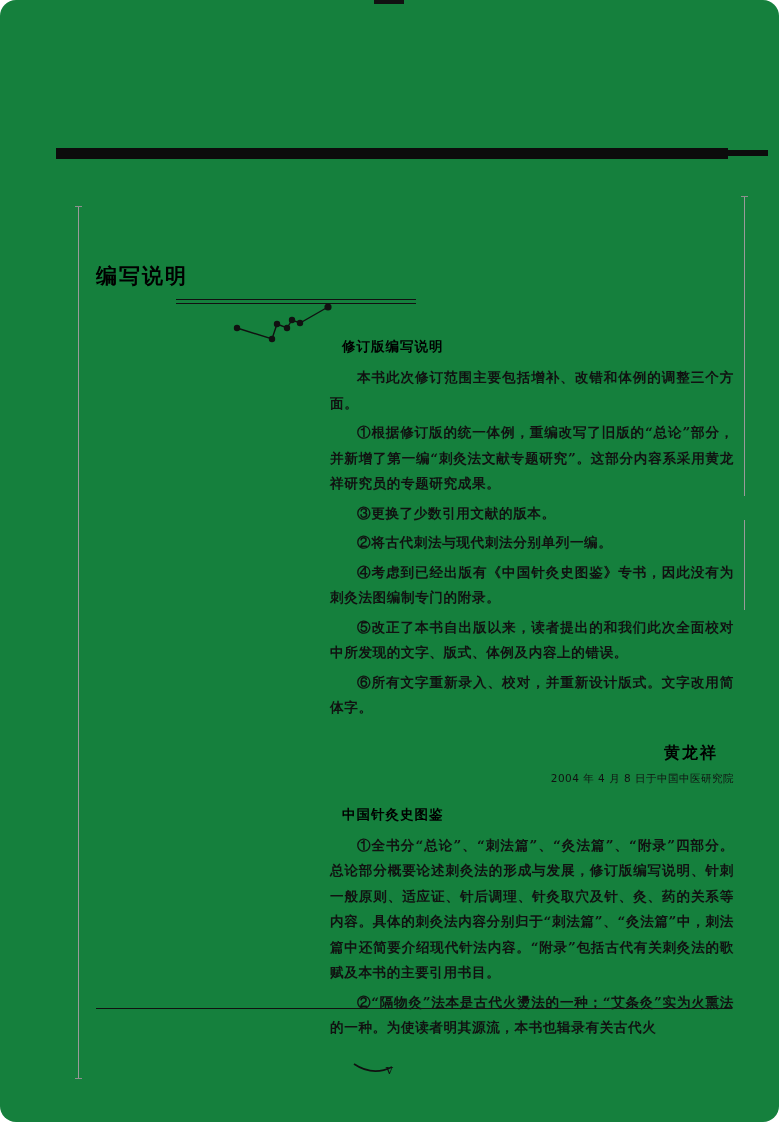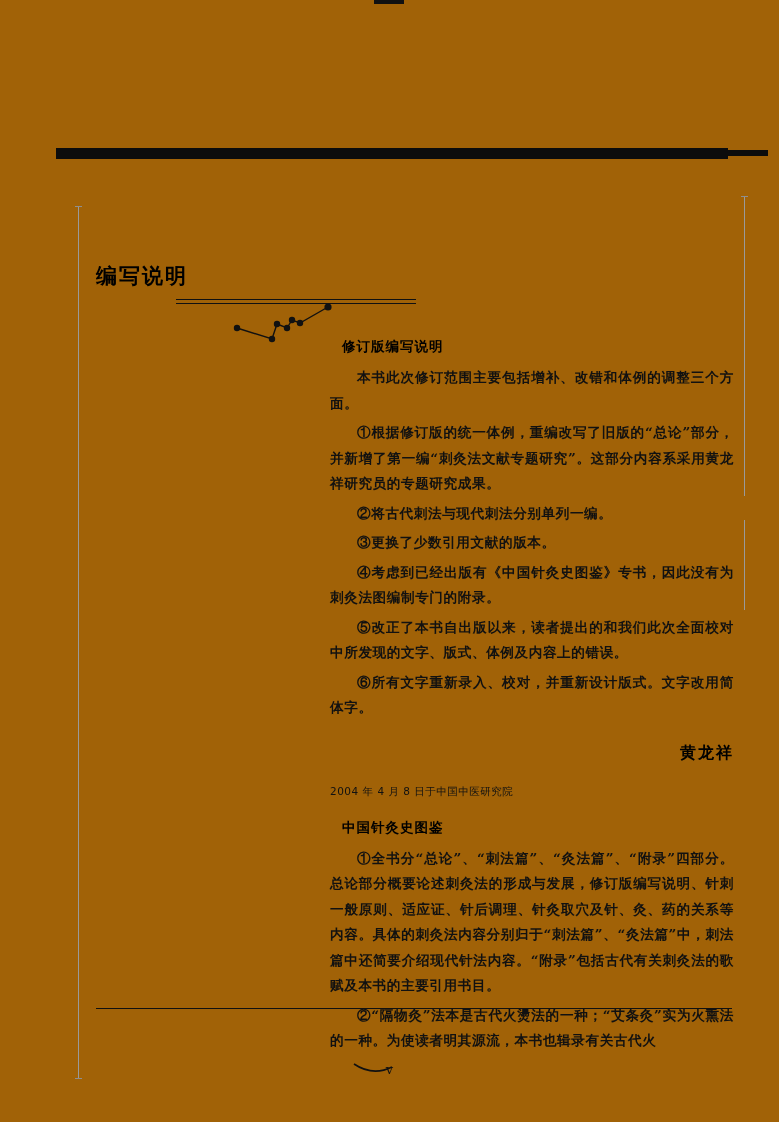--- a/index.html
+++ b/index.html
@@ -13,21 +13,22 @@
     position: relative;
     font-family: "DejaVu Sans", sans-serif;
     color: #1a1a1a;
     overflow: hidden;
   }
 
   
   .page {
     position: absolute;
     inset: 0;
-    background: #a16207;
+    background: #15803d;
+    border-radius: 16px;
   }
 
   .top-nick {
     position: absolute;
     top: 0;
     left: 374px;
     width: 30px;
     height: 4px;
     background: #111;
   }
@@ -130,29 +131,29 @@
     color: #111;
     font-weight: bold;
   }
 
   .signature {
     font-family: "DejaVu Sans", sans-serif;
     font-weight: bold;
     font-size: 16px;
     letter-spacing: 2px;
     text-align: right;
-    margin: 22px 0 0 0;
+    margin: 22px 16px 0 0;
     color: #000;
   }
   .sign-date {
     font-family: "DejaVu Sans", sans-serif;
     font-size: 10.5px;
     letter-spacing: 0.5px;
-    text-align: left;
-    margin: 21px 0 0 0;
+    text-align: right;
+    margin: 8px 0 0 0;
     color: #111;
   }
 
   .gap { height: 20px; }
 
   
   .foot-rule {
     position: absolute;
     left: 96px;
     top: 1008px;
@@ -207,22 +208,22 @@
     <circle cx="72" cy="32" r="3.2" fill="#111"></circle>
     <circle cx="80" cy="35" r="3.2" fill="#111"></circle>
     <circle cx="108" cy="19" r="3.6" fill="#111"></circle>
   </svg>
 
   <div class="col">
 
     <div class="sec-title">修订版编写说明</div>
     <p class="para">本书此次修订范围主要包括增补、改错和体例的调整三个方面。</p>
     <p class="para">①根据修订版的统一体例，重编改写了旧版的“总论”部分，并新增了第一编“刺灸法文献专题研究”。这部分内容系采用黄龙祥研究员的专题研究成果。</p>
+    <p class="para">③更换了少数引用文献的版本。</p>
     <p class="para">②将古代刺法与现代刺法分别单列一编。</p>
-    <p class="para">③更换了少数引用文献的版本。</p>
     <p class="para">④考虑到已经出版有《中国针灸史图鉴》专书，因此没有为刺灸法图编制专门的附录。</p>
     <p class="para">⑤改正了本书自出版以来，读者提出的和我们此次全面校对中所发现的文字、版式、体例及内容上的错误。</p>
     <p class="para">⑥所有文字重新录入、校对，并重新设计版式。文字改用简体字。</p>
 
     <div class="signature">黄龙祥</div>
     <div class="sign-date">2004 年 4 月 8 日于中国中医研究院</div>
 
     <div class="gap"></div>
 
     <div class="sec-title">中国针灸史图鉴</div>

